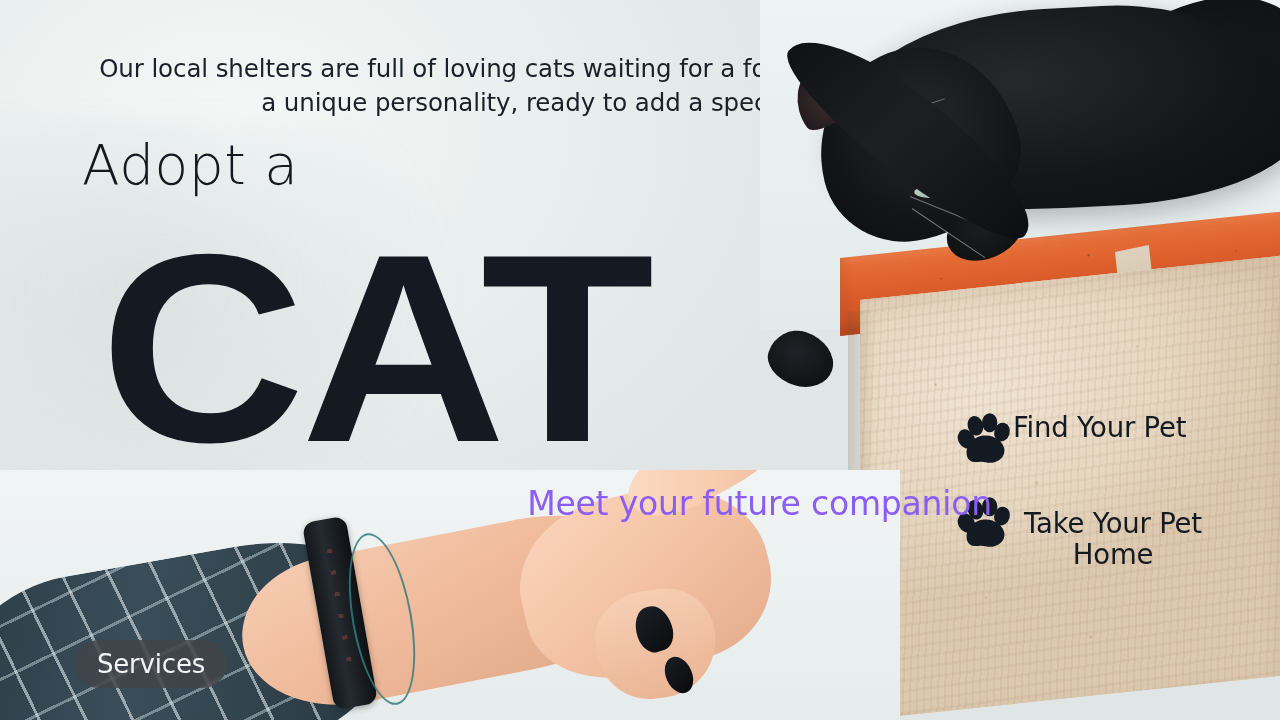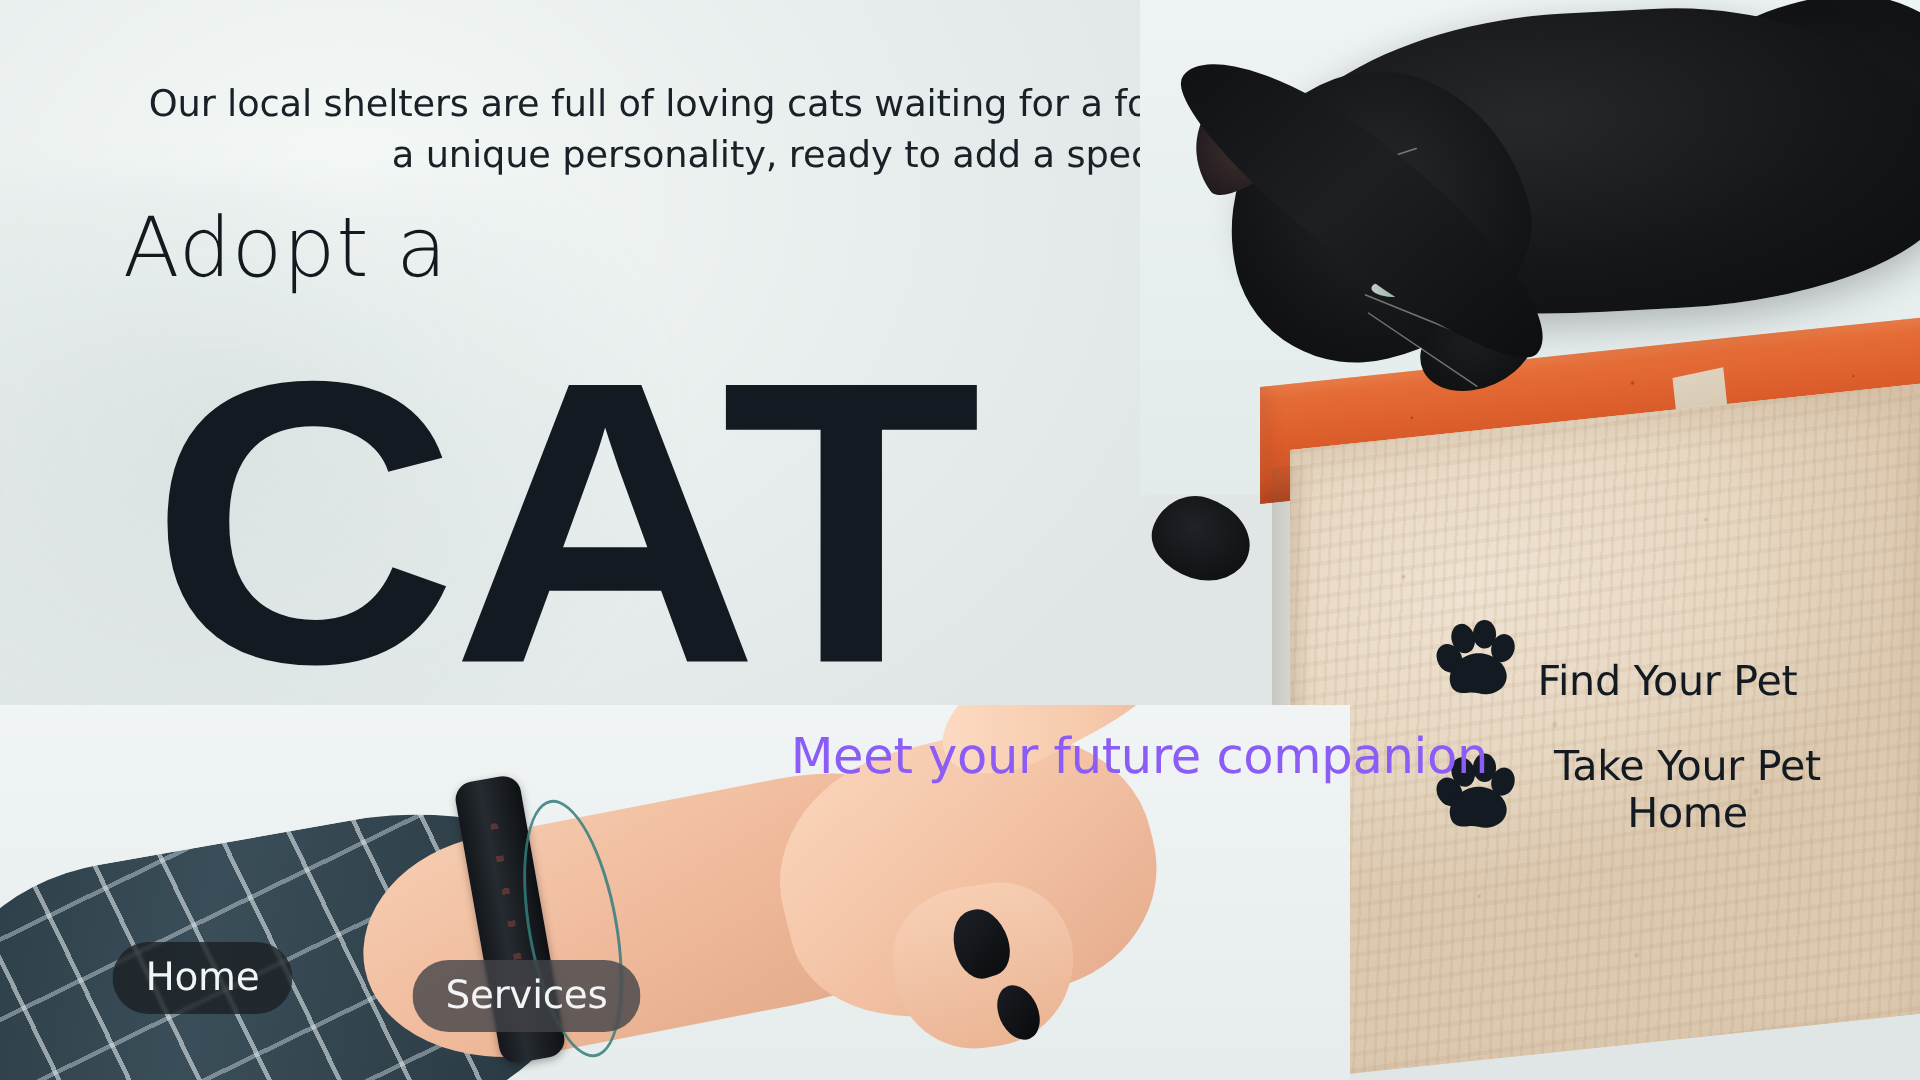--- a/index.html
+++ b/index.html
@@ -240,21 +240,21 @@
     font-size:33px; font-weight:400; letter-spacing:-.2px;
     z-index:8;
   }
 
   
   .features{
     position:absolute; left:955px; top:412px; width:310px;
     z-index:9; display:flex; flex-direction:column; gap:26px;
   }
   .feature{
-    display:flex; align-items:flex-end; gap:12px;
+    display:flex; align-items:flex-start; 
   }
   .paw-icon{ flex:0 0 auto; width:58px; height:58px; }
   .feature-label{
     color:#141a21; font-size:27.5px; line-height:1.14; font-weight:400;
     letter-spacing:-.2px;
   }
 
   
   .nav{
     position:absolute; left:0; bottom:32px; width:100%;
@@ -334,21 +334,21 @@
           <svg viewBox="0 0 64 64" width="58" height="58" aria-hidden="true">
             <g fill="#141a21" transform="rotate(-8 32 32)">
               <ellipse cx="13" cy="27" rx="9" ry="11" transform="rotate(-22 13 27)"></ellipse>
               <ellipse cx="25" cy="14" rx="8.5" ry="11" transform="rotate(-8 25 14)"></ellipse>
               <ellipse cx="41" cy="13" rx="8.5" ry="10.5" transform="rotate(8 41 13)"></ellipse>
               <ellipse cx="53" cy="25" rx="8.5" ry="10.5" transform="rotate(24 53 25)"></ellipse>
               <path d="M32 26c11 0 21 9 21 18 0 8-7 13-15 13-6 0-9-3-15-3-7 0-12-3-12-10 0-10 10-18 21-18z"></path>
             </g>
           </svg>
         </span>
-        <span class="feature-label" style="max-width:200px;text-align:center;">Take Your Pet Home</span>
+        <span class="feature-label" style="max-width:200px;text-align:center;margin-top:12px;">Take Your Pet Home</span>
       </div>
 
     </div>
   </div>
 
   <div class="photo photo-hand">
     <div class="hand-bg"></div>
     <div class="sleeve"></div>
     <div class="forearm"></div>
     <div class="palm"></div>
@@ -356,17 +356,16 @@
     <div class="finger-curl"></div>
     <div class="nail"></div>
     <div class="nail2"></div>
     <div class="watch"></div>
     <div class="bracelet"></div>
   </div>
 
   <div class="subtitle">Meet your future companion</div>
 
   <nav class="nav">
-    <button class="nav-btn n1">Home</button>
     <button class="nav-btn n3">Services</button>
   </nav>
 
 </div>
 
 </body></html>

